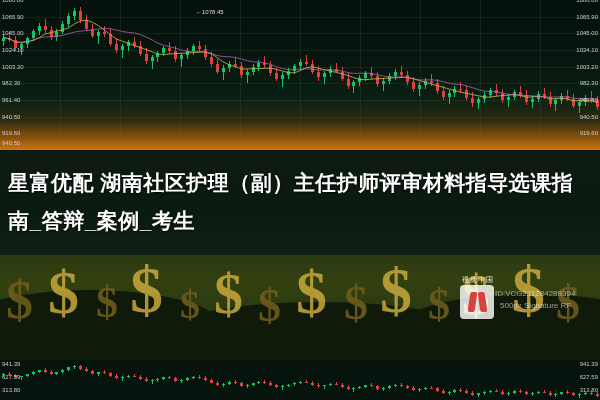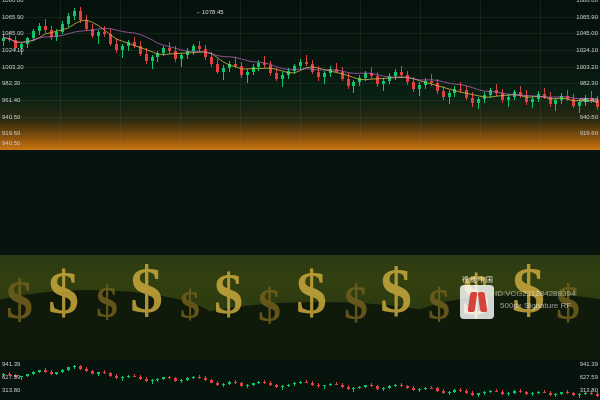--- a/index.html
+++ b/index.html
@@ -310,20 +310,23 @@
         <div class="axis-label axis-right" style="top: 80.3333px;">982.30</div>
         <div class="axis-label axis-right" style="top: 97px;">961.40</div>
         <div class="axis-label axis-right" style="top: 113.667px;">940.50</div>
         <div class="axis-label axis-right" style="top: 130.333px;">919.60</div>
       </div>
 
     <div class="annot" style="left:196px;top:9px;">←1078.45</div>
     <div class="axis-label axis-left" style="top:140px;">940.50</div>
   </div>
 
+  <div class="title-band">
+    <div class="title-text">星富优配 湖南社区护理（副）主任护师评审材料指导选课指南_答辩_案例_考生</div>
+  </div>
 
   <div class="hill-region">
     <div class="hill" style="left:-40px;width:260px;height:70px;"></div>
     <div class="hill" style="left:170px;width:300px;height:58px;"></div>
     <div class="hill" style="left:400px;width:260px;height:66px;"></div>
     <div id="dollars">
         <div class="dollar dark" style="left: 6px; top: 18px; font-size: 54px;">$</div>
         <div class="dollar" style="left: 48px; top: 6px; font-size: 62px;">$</div>
         <div class="dollar dark" style="left: 96px; top: 26px; font-size: 44px;">$</div>
         <div class="dollar" style="left: 130px; top: 2px; font-size: 66px;">$</div>

